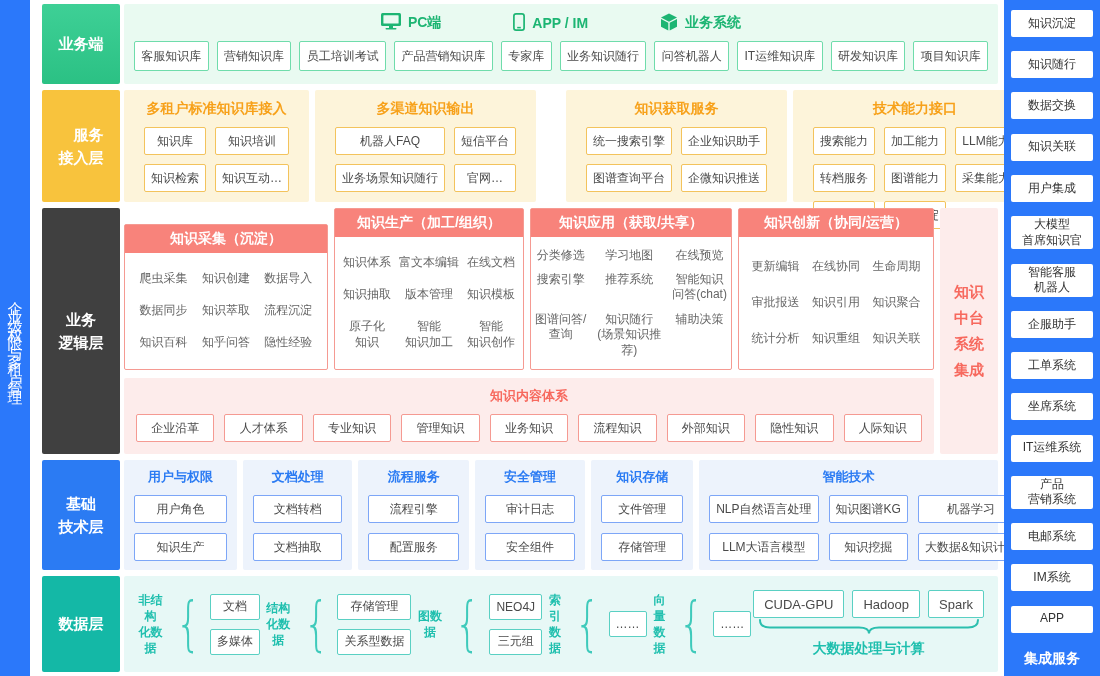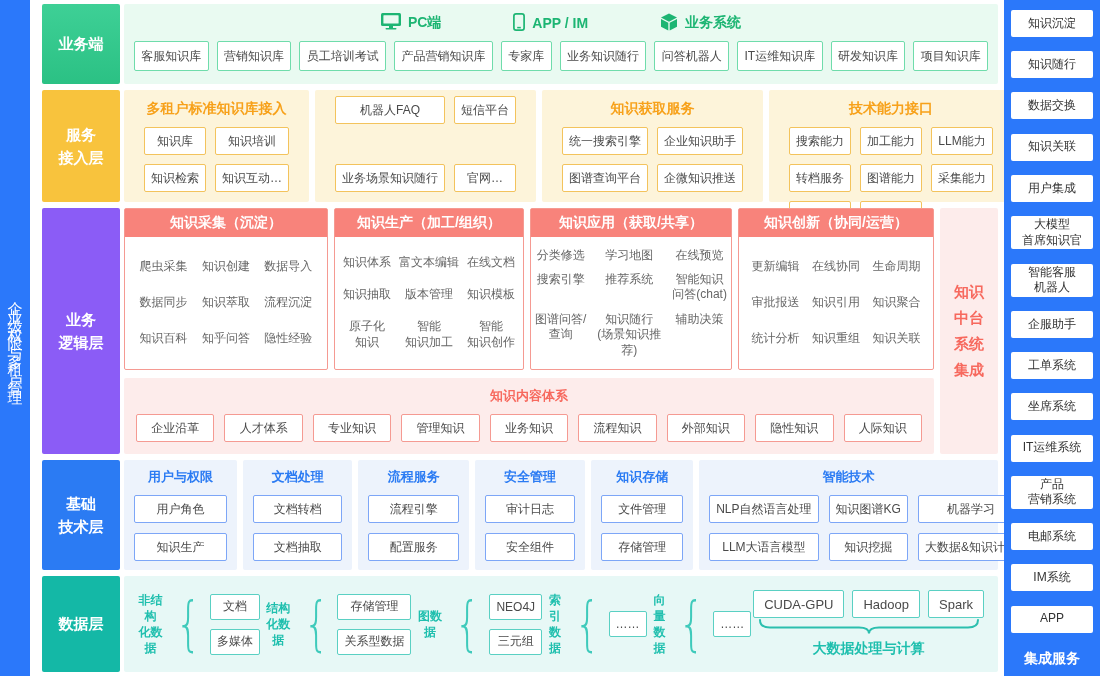--- a/index.html
+++ b/index.html
@@ -15,22 +15,22 @@
   .band-label{flex:0 0 78px;border-radius:2px;color:#fff;font-size:15px;font-weight:bold;
     display:flex;align-items:center;justify-content:center;text-align:center;white-space:pre-line;line-height:1.55;}
   .band-content{flex:1;border-radius:2px;min-width:0;}
   .band-business{flex:0 0 80px;}
   .band-service{flex:0 0 112px;}
   .band-logic{flex:0 0 246px;}
   .band-tech{flex:0 0 110px;}
   .band-data{flex:1;}
 
   .label-green{background:linear-gradient(180deg,#3ed096,#2bc184);}
-  .label-yellow{background:#f8c33d;}
-  .label-red{background:#8b5cf6;}
+  .label-yellow{background:#f8c33d;text-align:right;}
+  .label-red{background:#404040;}
   .label-blue{background:#2b7bf3;}
   .label-teal{background:#14b8a6;}
 
   .btn{background:#fff;border:1px solid #ccc;border-radius:2px;display:flex;align-items:center;justify-content:center;
     font-size:12px;color:#4a4a4a;text-align:center;padding:0 6px;white-space:nowrap;}
   .btn.green{border-color:#6fdcab;}
   .btn.yellow{border-color:#f3c35c;}
   .btn.red{border-color:#f59a92;}
   .btn.blue{border-color:#7da6f7;}
   .btn.teal{border-color:#5ad0c3;}
@@ -38,34 +38,34 @@
   
   .bc-business{background:#e9faf1;display:flex;flex-direction:column;padding:5px 10px 9px;}
   .channels{display:flex;justify-content:center;gap:72px;align-items:center;height:28px;}
   .channel{display:flex;align-items:center;gap:7px;color:#1db573;font-size:14px;font-weight:bold;}
   .biz-items{display:flex;gap:8px;flex:1;align-items:center;}
   .biz-items .btn{flex:1 1 auto;height:28px;}
 
   
   .bc-service{display:flex;gap:6px;background:transparent;}
   .sgroup{background:#fdf4da;border-radius:2px;padding:6px 20px 10px;display:flex;flex-direction:column;flex-basis:0;}
-  .sg0{flex-grow:208;}.sg1{flex-grow:194;}.sg2{flex-grow:200;}.sg3{flex-grow:267;}
+  .sg0{flex-grow:208;}.sg1{flex-grow:194;}.sg2{flex-grow:200;margin-left:24px;}.sg3{flex-grow:267;}
   .sgroup-title{color:#f7a11a;font-size:14px;font-weight:bold;text-align:center;margin:4px 0 9px;}
   .sgroup-grid{display:grid;gap:9px;flex:1;align-content:space-between;}
   .sg0 .sgroup-grid,.sg2 .sgroup-grid{grid-template-columns:1fr 1fr;}
   .sg1 .sgroup-grid{grid-template-columns:1.55fr 1fr;}
   .sg3 .sgroup-grid{grid-template-columns:repeat(3,1fr);}
   .sgroup-grid .btn{height:26px;}
 
   
   .bc-logic{display:flex;gap:6px;}
   .logic-left{flex:1;display:flex;flex-direction:column;gap:8px;min-width:0;}
   .lgroups{display:flex;gap:6px;flex:1;}
   .lgroup{background:#fff;border:1px solid #f59a92;border-radius:2px;display:flex;flex-direction:column;flex-basis:0;min-width:0;}
-  .lg0{flex-grow:208;}.lg1{flex-grow:194;}.lg2{flex-grow:206;}.lg3{flex-grow:200;}
+  .lg0{flex-grow:208;margin-top:16px;}.lg1{flex-grow:194;}.lg2{flex-grow:206;}.lg3{flex-grow:200;}
   .lgroup-head{background:#f8837b;color:#fff;font-size:14px;font-weight:bold;text-align:center;padding:5px 0;}
   .lgroup-body{flex:1;display:grid;grid-template-columns:repeat(3,auto);justify-content:space-evenly;align-content:space-evenly;
     padding:2px 4px;column-gap:4px;}
   .litem{color:#666;font-size:12px;text-align:center;white-space:pre-line;line-height:1.3;}
   .content-sys{background:#fdeceb;border-radius:2px;padding:9px 12px 12px;}
   .cs-title{color:#f7695e;font-size:13px;font-weight:bold;text-align:center;margin-bottom:9px;}
   .cs-items{display:flex;gap:10px;}
   .cs-items .btn{flex:1;height:26px;}
   .logic-side{flex:0 0 58px;background:#fdeceb;border-radius:2px;display:flex;align-items:center;justify-content:center;
     color:#f7695e;font-size:15px;font-weight:bold;text-align:center;white-space:pre-line;line-height:1.75;}
@@ -162,20 +162,21 @@
           <div class="sgroup sg0">
             <div class="sgroup-title">多租户标准知识库接入</div>
             <div class="sgroup-grid">
               <div class="btn yellow">知识库</div>
               <div class="btn yellow">知识培训</div>
               <div class="btn yellow">知识检索</div>
               <div class="btn yellow">知识互动…</div>
             </div>
           </div>
           <div class="sgroup sg1">
+            <div class="sgroup-title">多渠道知识输出</div>
             <div class="sgroup-grid">
               <div class="btn yellow">机器人FAQ</div>
               <div class="btn yellow">短信平台</div>
               <div class="btn yellow">业务场景知识随行</div>
               <div class="btn yellow">官网…</div>
             </div>
           </div>
           <div class="sgroup sg2">
             <div class="sgroup-title">知识获取服务</div>
             <div class="sgroup-grid">

